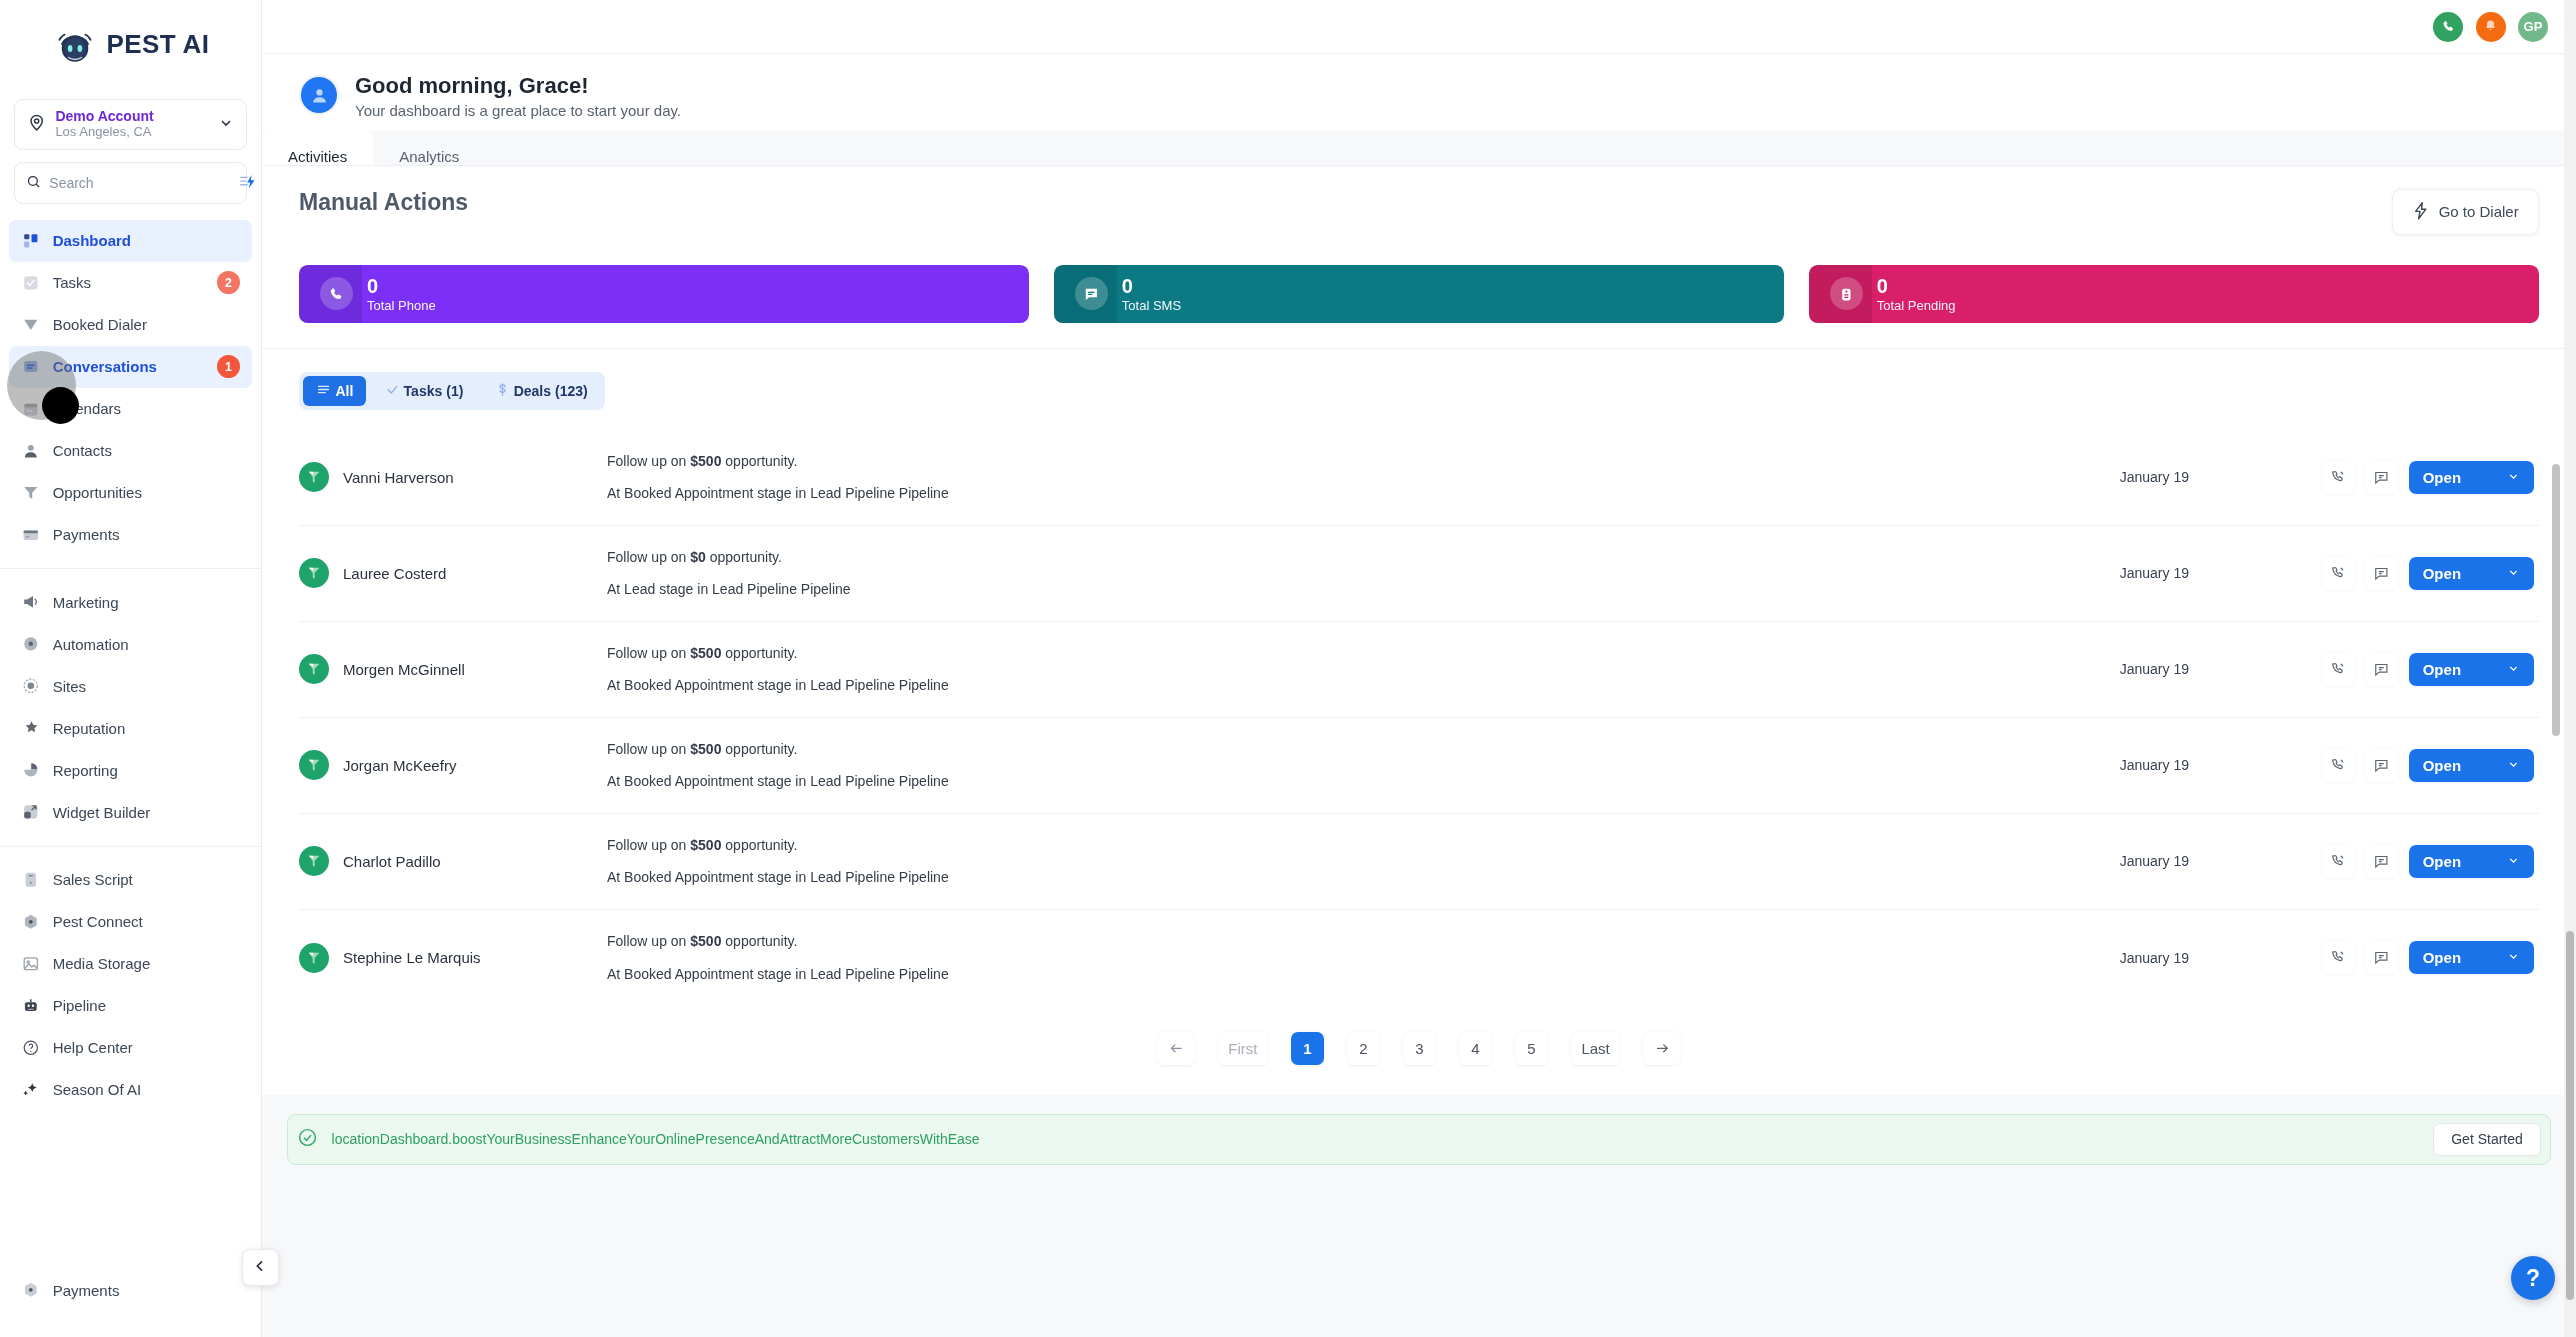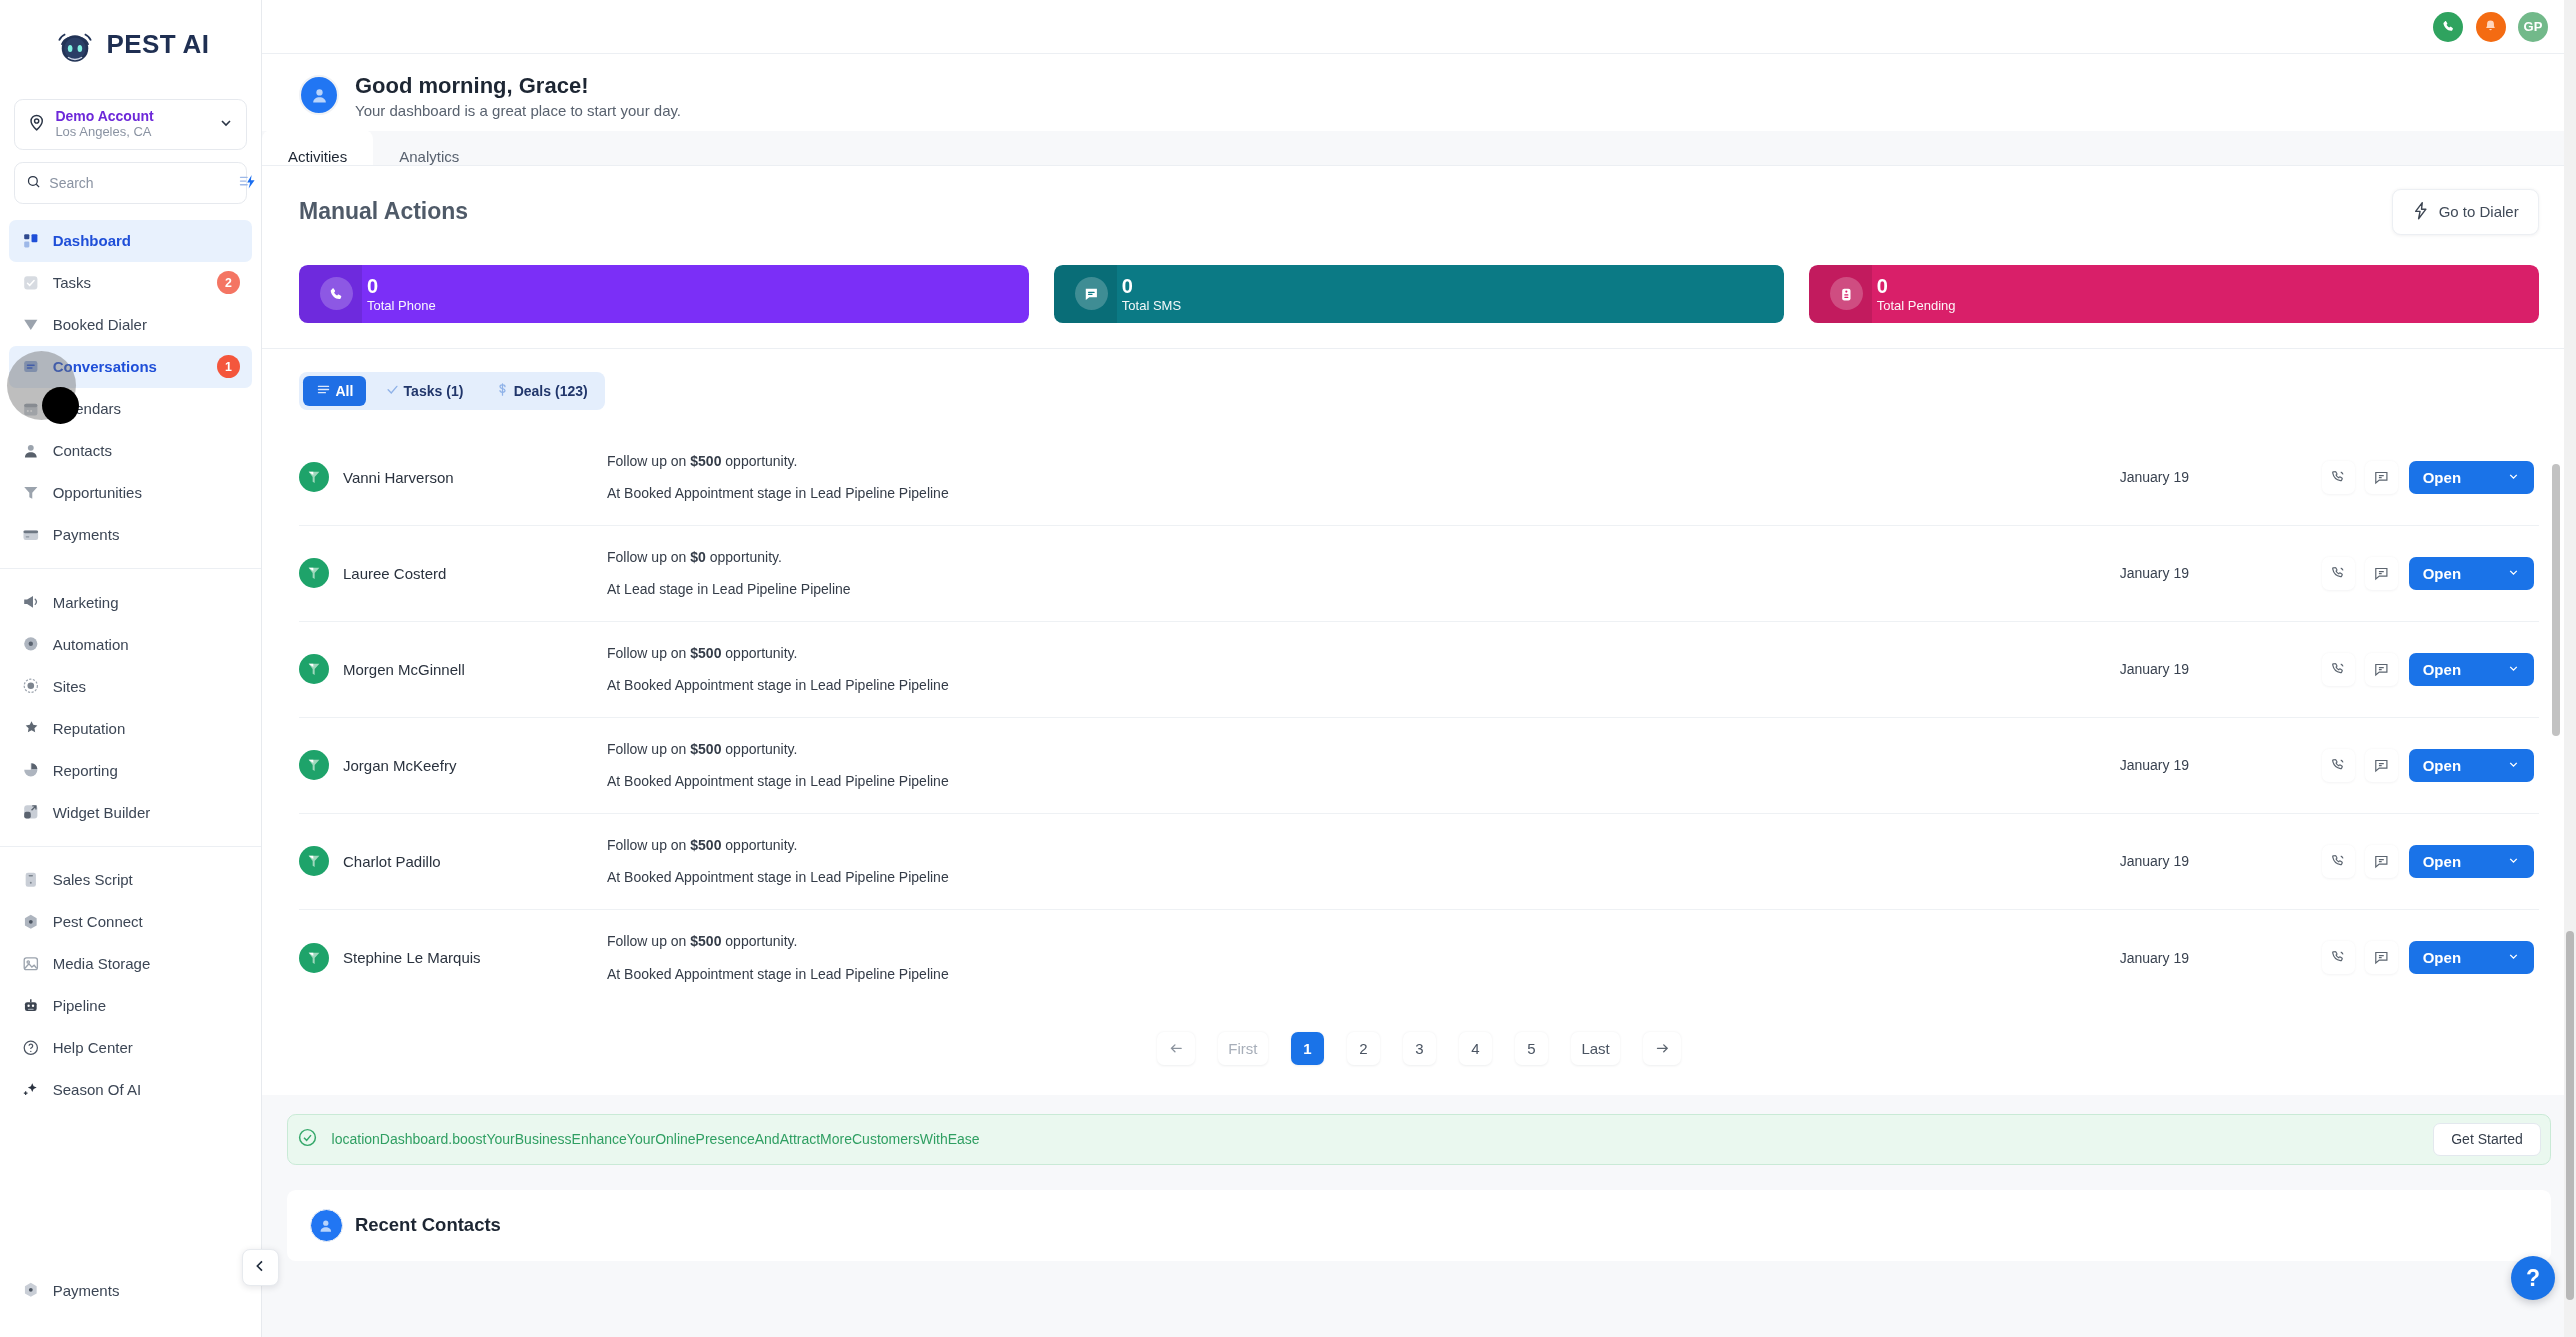--- a/index.html
+++ b/index.html
@@ -141,21 +141,21 @@
     position: relative;
     background: #f7f8fa;
   }
 
   .panel {
     background: #fff;
     margin: 0;
     padding: 23px 37px 0 37px;
   }
   .panel-head {
-    display: flex; align-items: center; justify-content: space-between;
+    display: flex; justify-content: space-between;
   }
   .panel-title { font-size: 23px; font-weight: 700; color: #4f5a68; }
   .dialer-btn {
     display: flex; align-items: center; gap: 8.8px;
     background: #fff; border: 0.9px solid #eceff3; border-radius: 8.8px;
     box-shadow: 0 0.9px 3.5px rgba(16,24,40,.06);
     height: 46px; padding: 0 19.3px;
     font-size: 15px; color: #404a58; cursor: pointer;
   }
 
@@ -990,29 +990,20 @@
         <span>
           <svg width="21" height="21" viewBox="0 0 24 24" fill="none" stroke="#35a86a" stroke-width="1.7">
               <circle cx="12" cy="12" r="9"></circle>
               <path d="M8 12.3l3 3 5-6"></path>
             </svg>
         </span>
         <span class="banner-text">locationDashboard.boostYourBusinessEnhanceYourOnlinePresenceAndAttractMoreCustomersWithEase</span>
         <span class="banner-btn">Get Started</span>
       </div>
 
-      <div class="recent-card">
-        <span class="avatar-lg" style="width:33px;height:33px;flex:0 0 33px;border-width:1.8px">
-          <svg width="17.6" height="17.6" viewBox="0 0 24 24" fill="#b9d4fb">
-              <circle cx="12" cy="8.5" r="3.6"></circle>
-              <path d="M4.8 20c0-3.8 3.2-6 7.2-6s7.2 2.2 7.2 6z"></path>
-            </svg>
-        </span>
-        <span class="recent-title">Recent Contacts</span>
-      </div>
 
     </div>
 
     <div class="sb-inner">
       <div class="thumb"></div>
     </div>
 
     <div class="help-fab">
       <span>?</span>
     </div>

